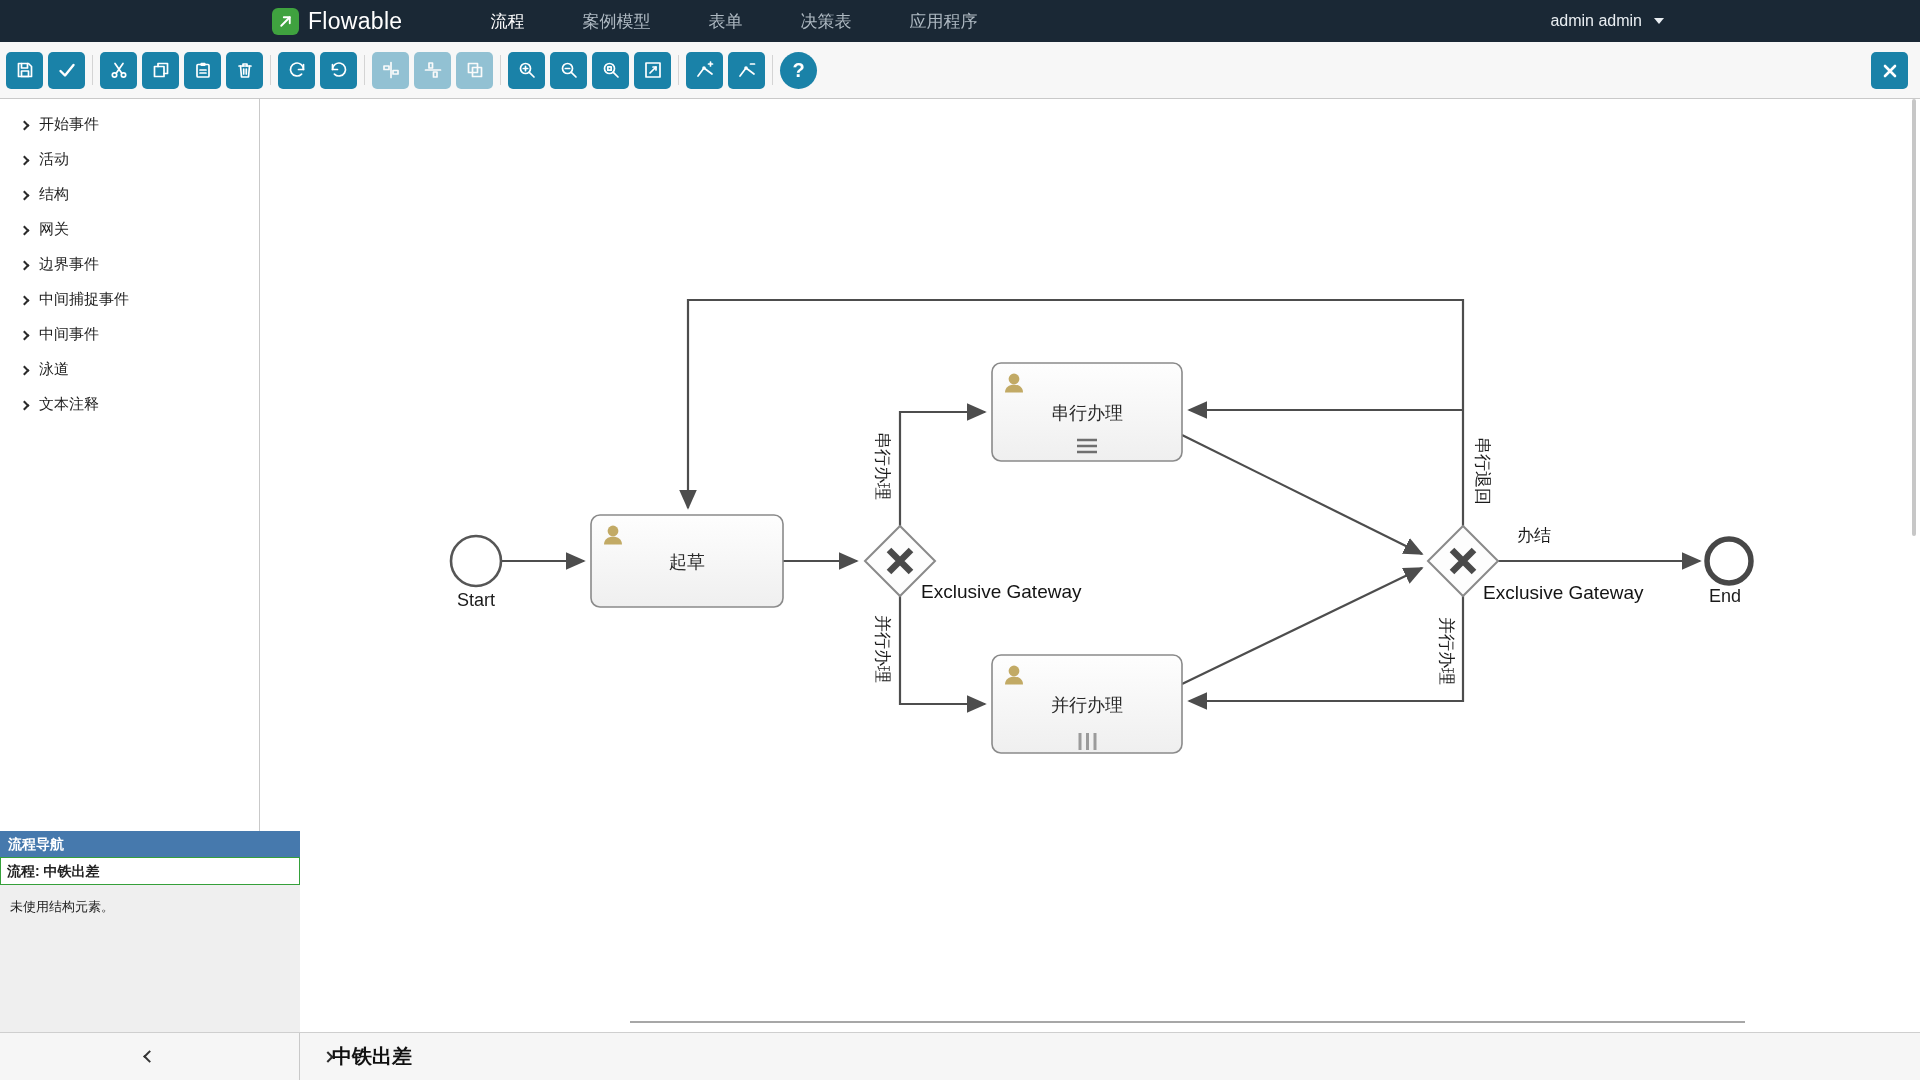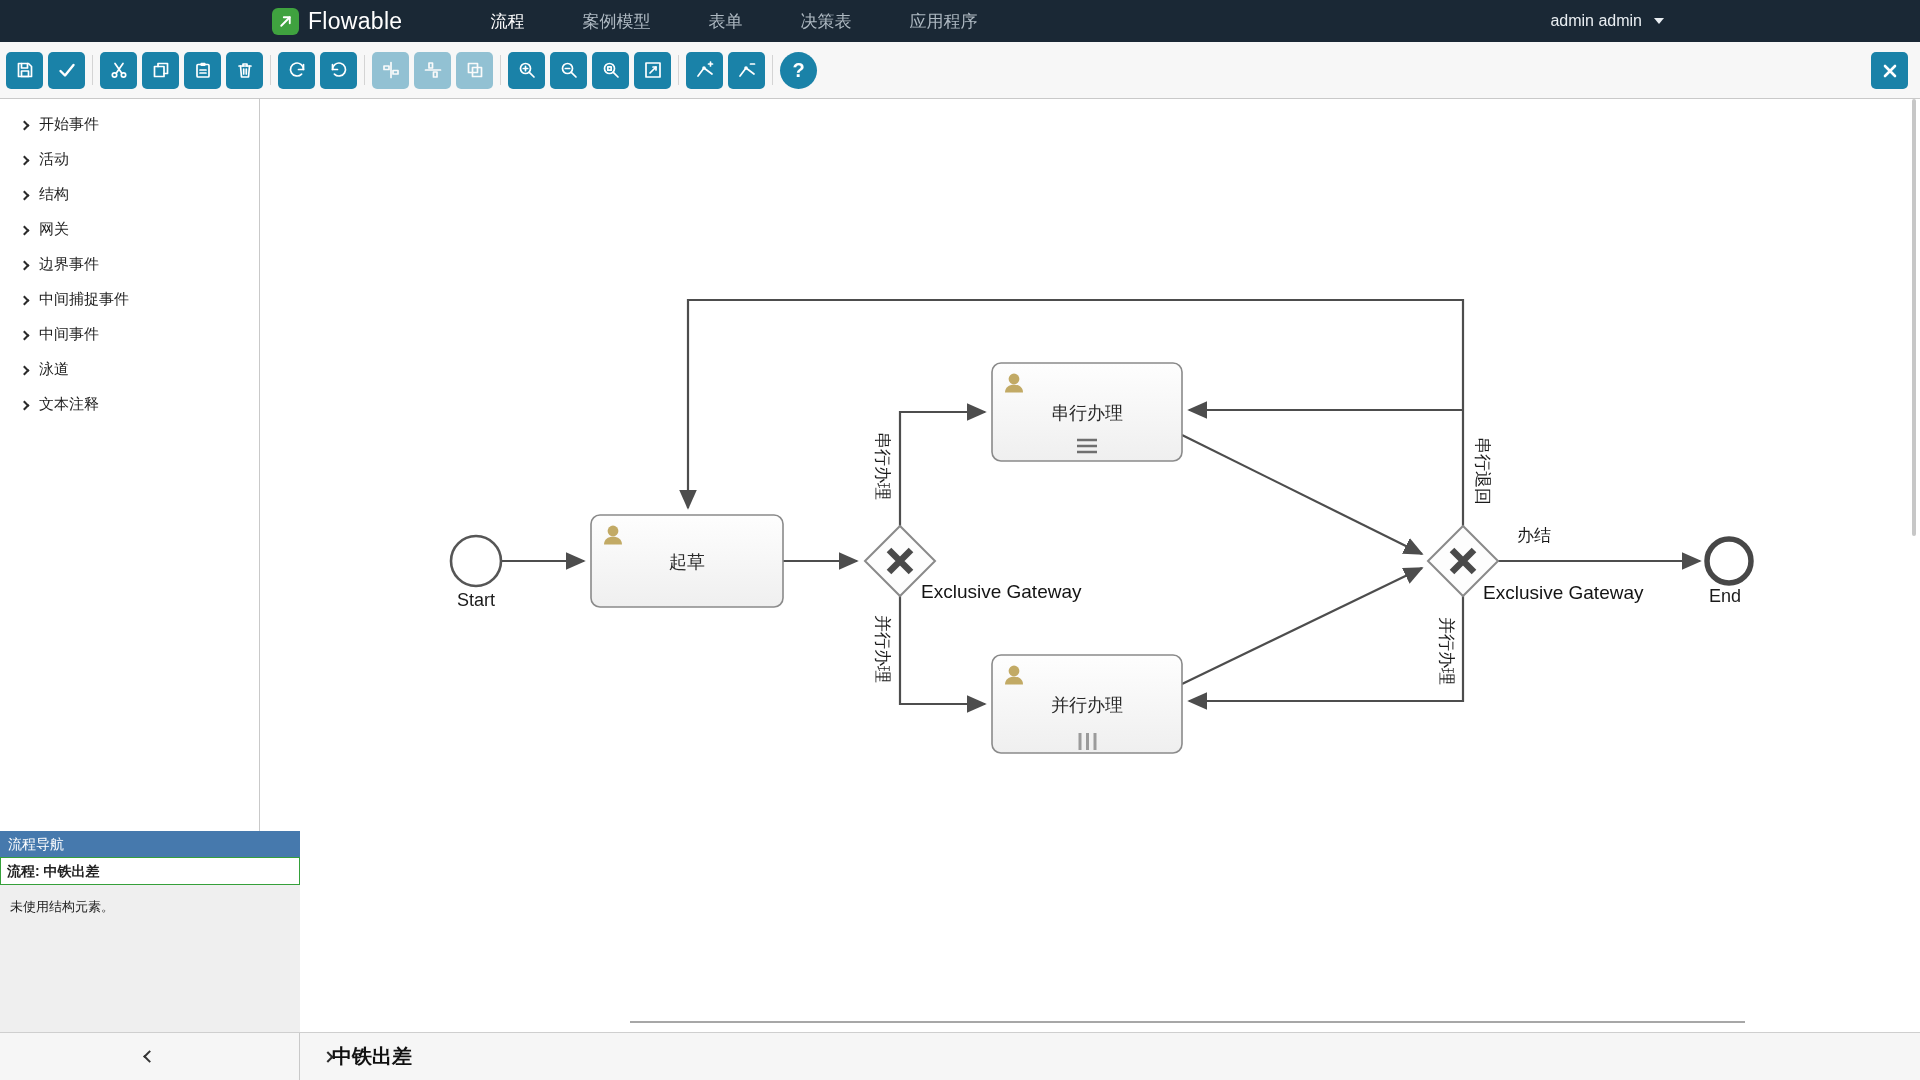--- a/index.html
+++ b/index.html
@@ -39,21 +39,21 @@
   .sidebar { position:absolute; top:99px; left:0; width:260px; height:933px;
     background:#ffffff; border-right:1px solid #c9c9c9; }
   .palette { padding-top:8px; }
   .palette-item { height:35px; display:flex; align-items:center; gap:11px;
     padding-left:21px; font-size:15px; color:#1e1e1e; cursor:pointer; }
   .chev-right { width:7px; height:7px; border:solid #2b2b2b; border-width:0 2px 2px 0;
     transform:rotate(-45deg); margin-top:1px; }
 
   .navigator { position:absolute; left:0; top:732px; width:300px; height:201px; background:#efefef; }
   .nav-header { height:26px; background:#4679ad; color:#ffffff; font-size:14px;
-    font-weight:normal; line-height:26px; padding-left:8px; }
+    font-weight:bold; line-height:26px; padding-left:8px; }
   .nav-current { height:28px; background:#ffffff; border:1px solid #35a03a;
     font-size:14px; font-weight:bold; line-height:26px; padding-left:6px; color:#222222; cursor:pointer; }
   .nav-note { padding:13px 10px; font-size:13px; color:#222222; }
 
   
   .canvas { position:absolute; left:301px; top:99px; width:1619px; height:933px; background:#ffffff; }
   .vscroll { position:absolute; left:1912px; top:99px; width:4px; height:437px;
     background:#c7c7c7; border-radius:2px; cursor:pointer; }
 
   

